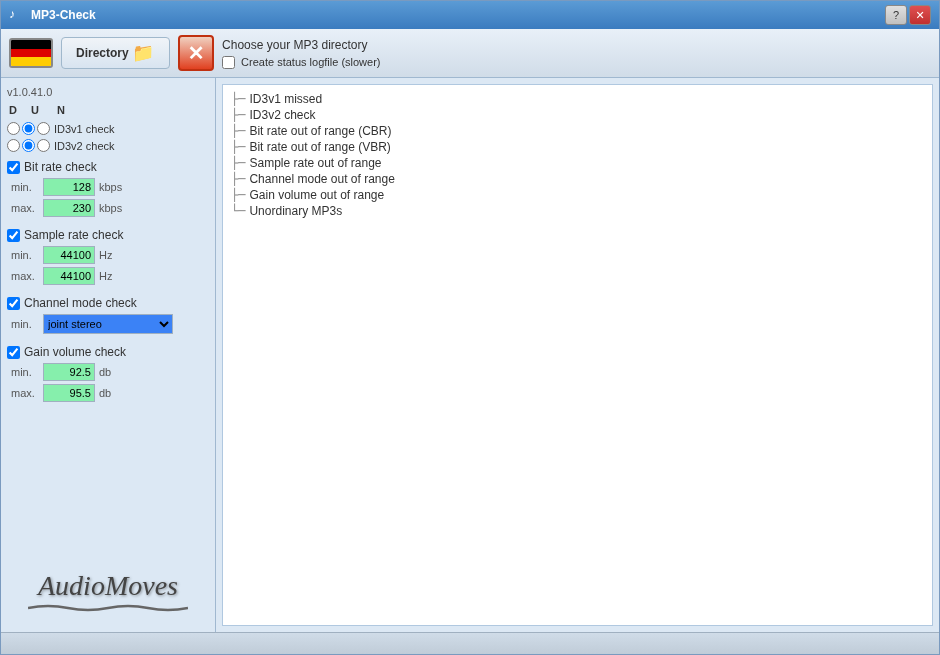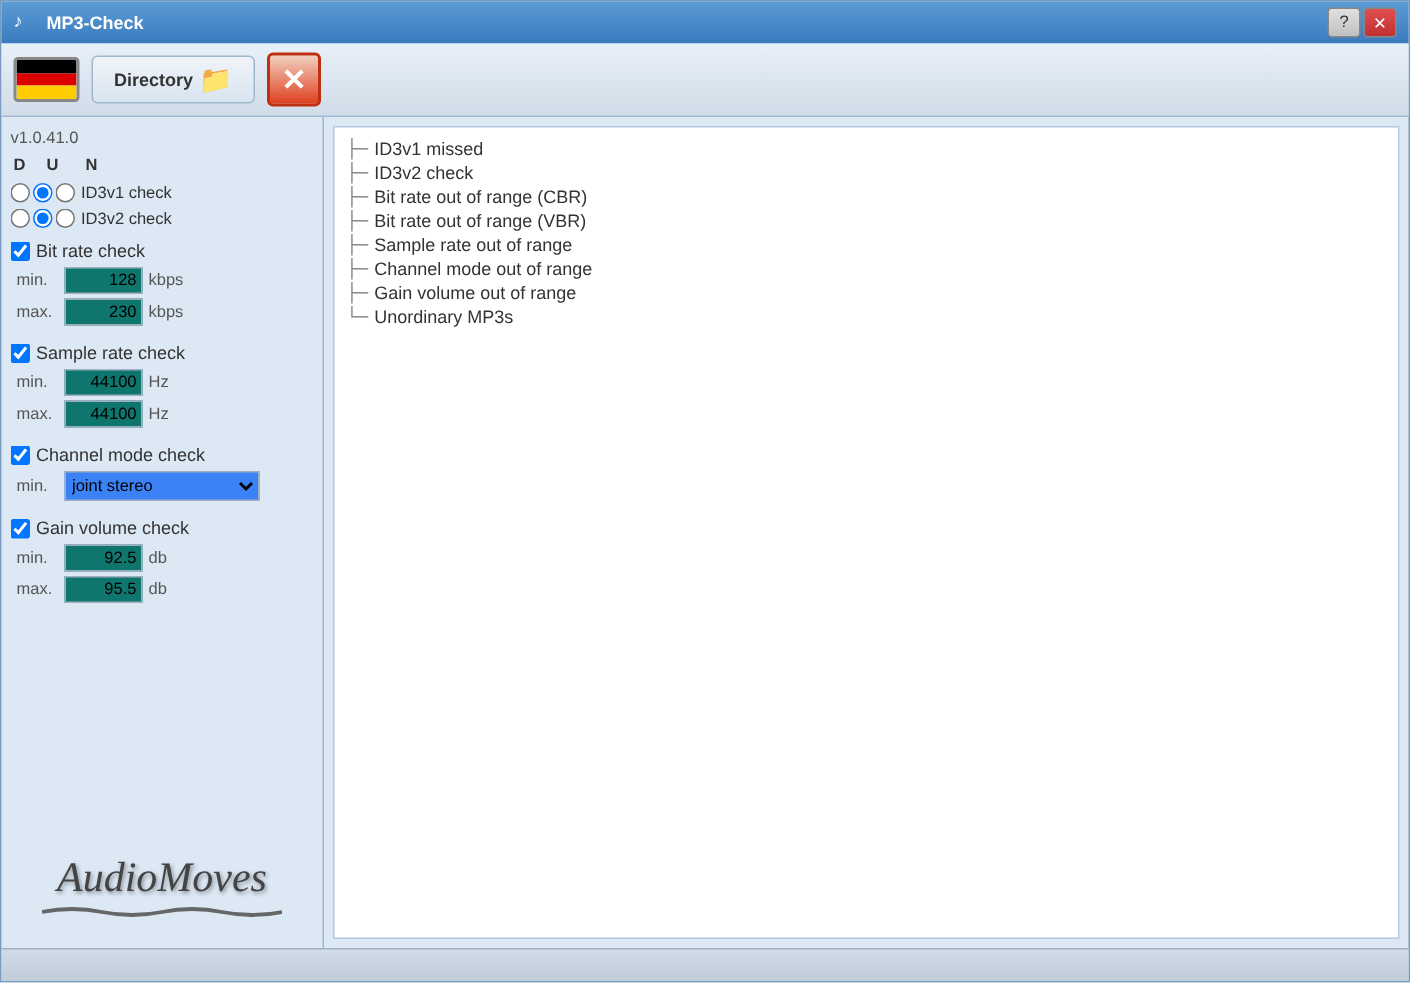--- a/index.html
+++ b/index.html
@@ -262,21 +262,21 @@
     .field-label {
       font-size: 11px;
       color: #555;
       width: 28px;
     }
 
     .field-input {
       width: 52px;
       height: 18px;
       border: 1px solid #a0b0c0;
-      background: #0f766e;
+      background: #86efac;
       text-align: right;
       padding-right: 3px;
       font-size: 11px;
     }
 
     .field-unit {
       font-size: 11px;
       color: #555;
     }
 
@@ -380,20 +380,27 @@
       <div class="flag-bot"></div>
     </div>
 
     <div class="dir-btn">
       <span>Directory</span>
       <span class="folder-icon">📁</span>
     </div>
 
     <div class="x-btn">✕</div>
 
+    <div class="toolbar-info">
+      <div class="toolbar-info-top">Choose your MP3 directory</div>
+      <div class="toolbar-info-bot">
+        <input type="checkbox" id="logfile-check" style="">
+        <label for="logfile-check" class="checkbox-label">Create status logfile (slower)</label>
+      </div>
+    </div>
 
   </div>
 
   <div class="main-content">
 
     <div class="sidebar">
       <div class="version-label">v1.0.41.0</div>
 
       <div class="col-headers">
         <div class="col-header">D</div>

